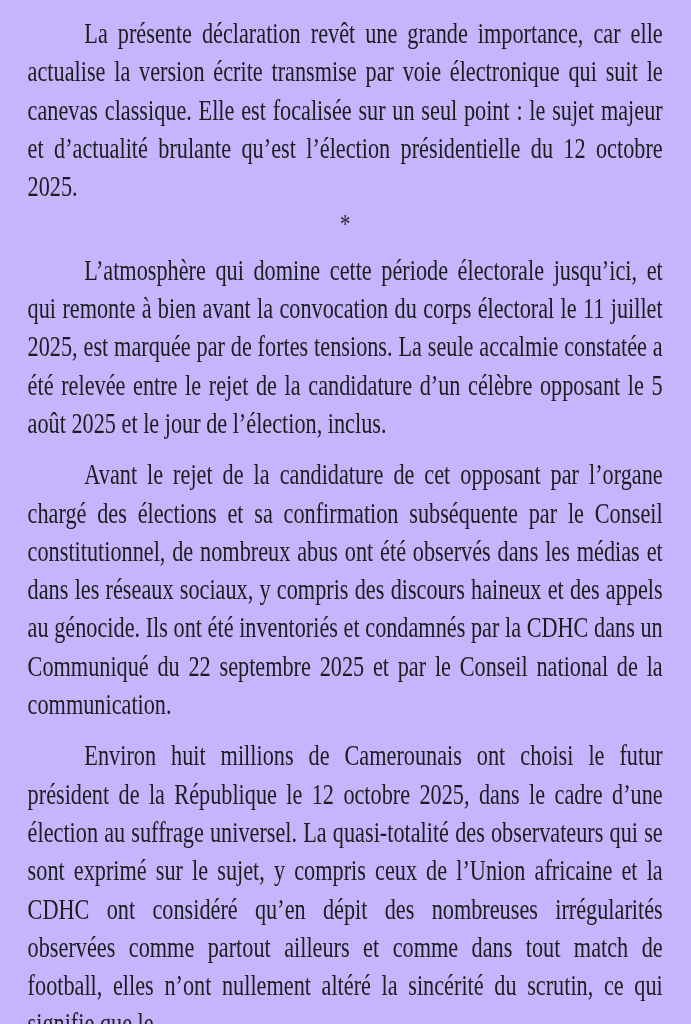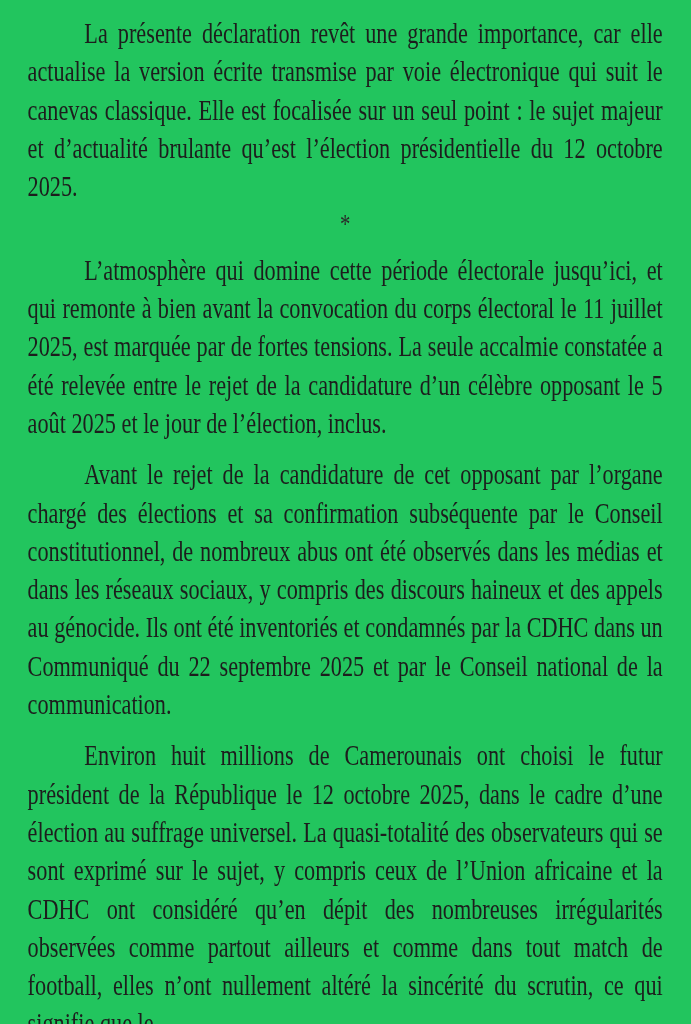--- a/index.html
+++ b/index.html
@@ -36,21 +36,21 @@
     margin: 0 0 7px 0;
     text-align: center;
     text-indent: 0;
     font-size: 27px;
     color: #2a2a2a;
   }
 </style>
 </head>
 <body>
 
-<div id="viewport" style="background: #22c55e;">
+<div id="viewport" style="background: #c4b5fd;">
   <div class="sheet" id="sheet" style="color: rgb(29, 29, 29);">
       <p class="paragraph tight">La présente déclaration revêt une grande importance, car elle actualise la version écrite transmise par voie électronique qui suit le canevas classique. Elle est focalisée sur un seul point : le sujet majeur et d’actualité brulante qu’est l’élection présidentielle du 12 octobre 2025.</p>
       <div class="separator">*</div>
       <p class="paragraph">L’atmosphère qui domine cette période électorale jusqu’ici, et qui remonte à bien avant la convocation du corps électoral le 11 juillet 2025, est marquée par de fortes tensions. La seule accalmie constatée a été relevée entre le rejet de la candidature d’un célèbre opposant le 5 août 2025 et le jour de l’élection, inclus.</p>
       <p class="paragraph">Avant le rejet de la candidature de cet opposant par l’organe chargé des élections et sa confirmation subséquente par le Conseil constitutionnel, de nombreux abus ont été observés dans les médias et dans les réseaux sociaux, y compris des discours haineux et des appels au génocide. Ils ont été inventoriés et condamnés par la CDHC dans un Communiqué du 22 septembre 2025 et par le Conseil national de la communication.</p>
       <p class="paragraph">Environ huit millions de Camerounais ont choisi le futur président de la République le 12 octobre 2025, dans le cadre d’une élection au suffrage universel. La quasi-totalité des observateurs qui se sont exprimé sur le sujet, y compris ceux de l’Union africaine et la CDHC ont considéré qu’en dépit des nombreuses irrégularités observées comme partout ailleurs et comme dans tout match de football, elles n’ont nullement altéré la sincérité du scrutin, ce qui signifie que le</p>
     </div>
 </div>
 
 </body></html>

